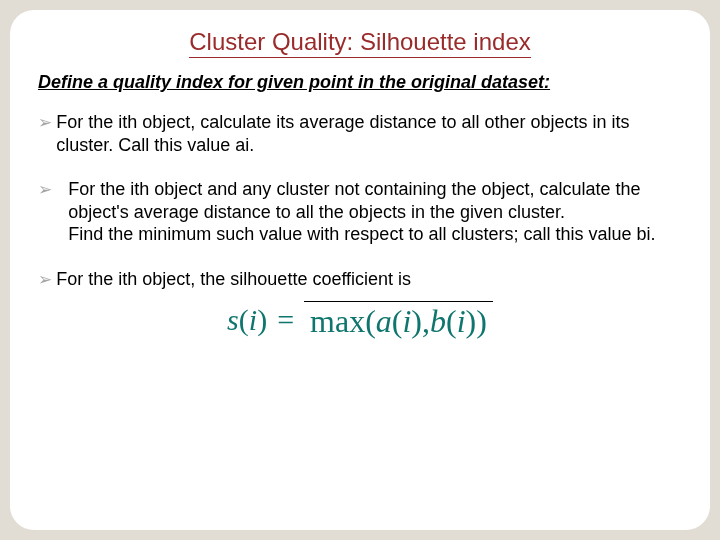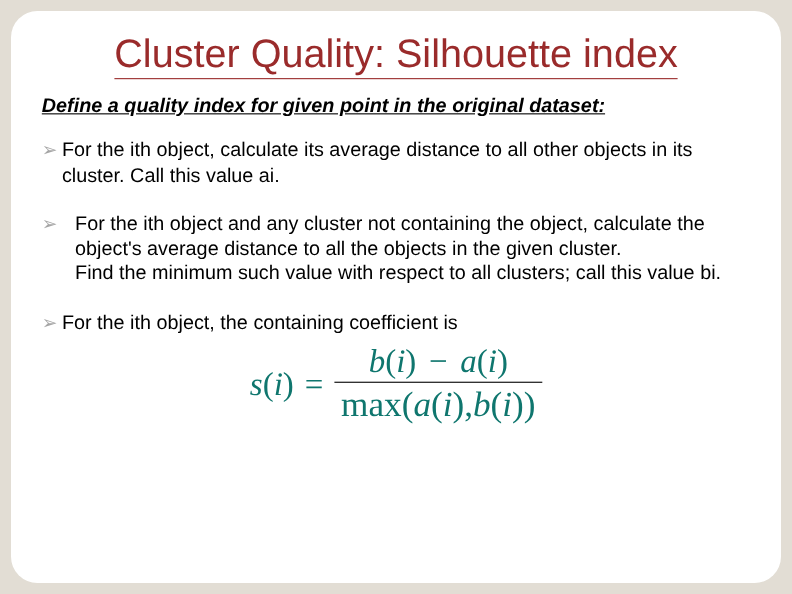--- a/index.html
+++ b/index.html
@@ -17,21 +17,21 @@
     top: 10px;
     width: 700px;
     height: 520px;
     background: #ffffff;
     border-radius: 24px;
     box-sizing: border-box;
     padding: 18px 28px 10px 28px;
   }
   .title {
     text-align: right;
-    font-size: 36px;
+    font-size: 24px;
     color: #9a2b2b;
     border-bottom: 1.2px solid #9a2b2b;
     display: inline-block;
     padding-bottom: 1px;
     margin-bottom: 6px;
   }
   .title-wrap {
     text-align: center;
     margin-bottom: 8px;
   }
@@ -125,35 +125,30 @@
   </div>
 
   <div class="bullet">
     <span class="chev">➢</span>
     <span class="txt" style="white-space: pre-line; margin-left: 12px;">For the ith object and any cluster not containing the object, calculate the object's average distance to all the objects in the given cluster.
 Find the minimum such value with respect to all clusters; call this value bi.</span>
   </div>
 
   <div class="bullet" style="margin-bottom:10px;">
     <span class="chev">➢</span>
-    <span class="txt">For the ith object, the containing coefficient is</span>
+    <span class="txt">For the ith object, the silhouette coefficient is</span>
   </div>
 
   <div class="formula-wrap">
     <span class="formula">
       <span class="lhs">
         <span class="var">s</span><span class="paren">(</span><span class="var">i</span><span class="paren">)</span>
       </span>
       <span class="eq">=</span>
       <span class="frac">
-        <span class="num">
-          <span class="var">b</span><span class="paren">(</span><span class="var">i</span><span class="paren">)</span>
-          <span class="minus" style="margin:0 4px;">−</span>
-          <span class="var">a</span><span class="paren">(</span><span class="var">i</span><span class="paren">)</span>
-        </span>
         <span class="bar"></span>
         <span class="den">
           <span class="maxword">max</span><span class="paren">(</span><span class="var">a</span><span class="paren">(</span><span class="var">i</span><span class="paren">)</span><span class="comma">,</span><span class="var">b</span><span class="paren">(</span><span class="var">i</span><span class="paren">)</span><span class="paren">)</span>
         </span>
       </span>
     </span>
   </div>
 
 </div>
 

